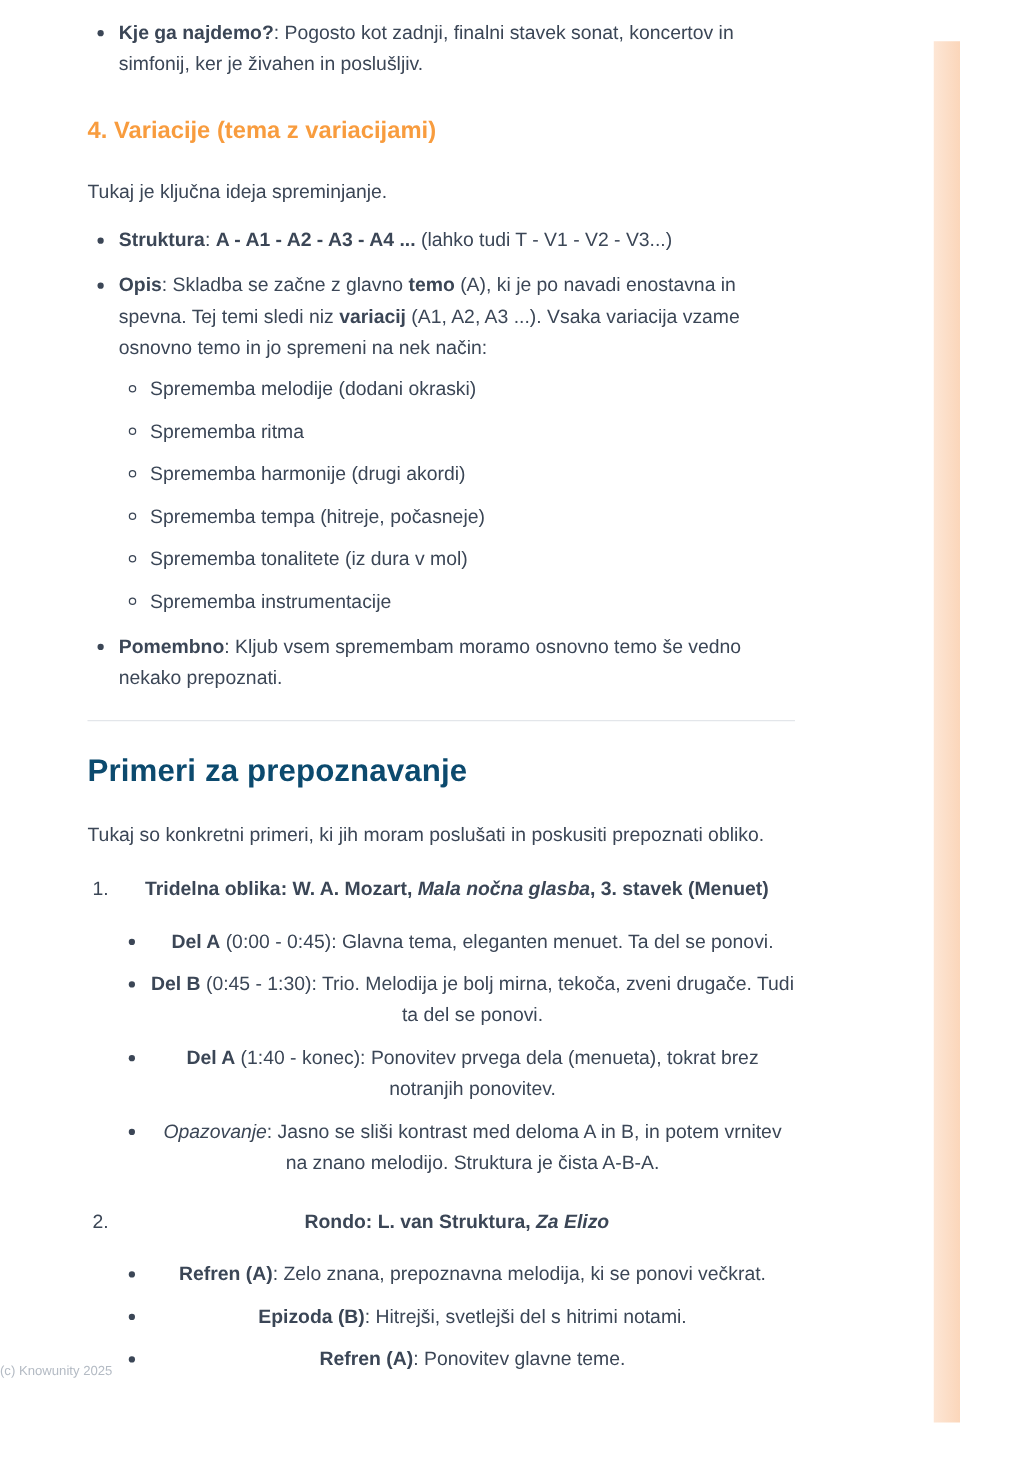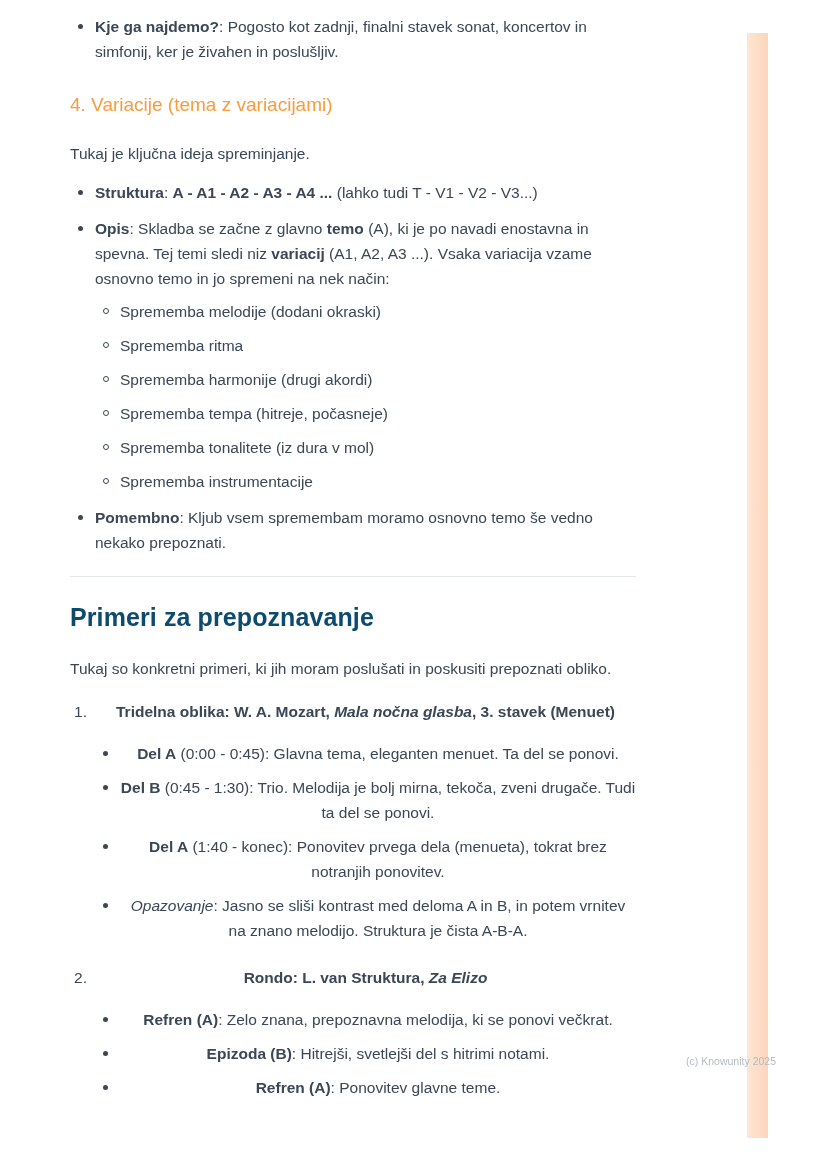--- a/index.html
+++ b/index.html
@@ -13,21 +13,21 @@
     position: relative; width: 828px; height: 1171px;
     overflow: hidden; background: #ffffff;
     color: #3b4656; font-size: 15.5px; line-height: 25px;
   }
   .stripe {
     position: absolute; left: 747px; top: 33px; width: 21px; height: 1105px;
     background: linear-gradient(90deg, #fde6d5 0%, #fbd6ba 100%);
     z-index: 1;
   }
   .content { position: absolute; left: 70px; top: 0; width: 566px; }
-  .h3 { margin: 28px 0 0; font-size: 19px; line-height: 26px; font-weight: 400; color: #f89c3e; }
+  .h3 { margin: 28px 0 0; font-size: 19px; line-height: 26px; font-weight: 700; color: #f89c3e; }
   .h2 { margin: 25px 0 0; font-size: 25px; line-height: 31px; font-weight: 800; color: #0c4a6e; letter-spacing: 0.1px; }
   .para { margin: 23px 0 0; }
   ul, ol { margin: 0; padding: 0; list-style: none; }
   .top-list { margin-top: 43px; }
   .disc-list { margin-top: 14px; padding-left: 25px; }
   .disc-list > li { position: relative; margin-bottom: 11px; }
   .disc-list > li::before {
     content: ""; position: absolute; left: -17px; top: 10px;
     width: 5px; height: 5px; border-radius: 50%; background: #3b4656;
   }
@@ -48,22 +48,22 @@
   .inner-list { margin-top: 17px; padding-left: 25px; }
   .inner-list > li { position: relative; margin-bottom: 9px; }
   .inner-list > li::before {
     content: ""; position: absolute; left: -17px; top: 10px;
     width: 5px; height: 5px; border-radius: 50%; background: #3b4656;
   }
   .seg-b { font-weight: 700; }
   .seg-i { font-style: italic; }
   .seg-bi { font-weight: 700; font-style: italic; }
   .footer {
-    position: absolute; left: 0; top: 1054px; width: 776px;
-    text-align: right; font-size: 10.5px; line-height: 14px;
+    position: absolute; left: 0; top: 1090px; width: 776px;
+    font-size: 10.5px; line-height: 14px;
     color: #b4bbc4; z-index: 2;
   }
 </style>
 </head>
 <body>
 
 <div class="page">
   <div class="stripe"></div>
 
   <div class="content">

